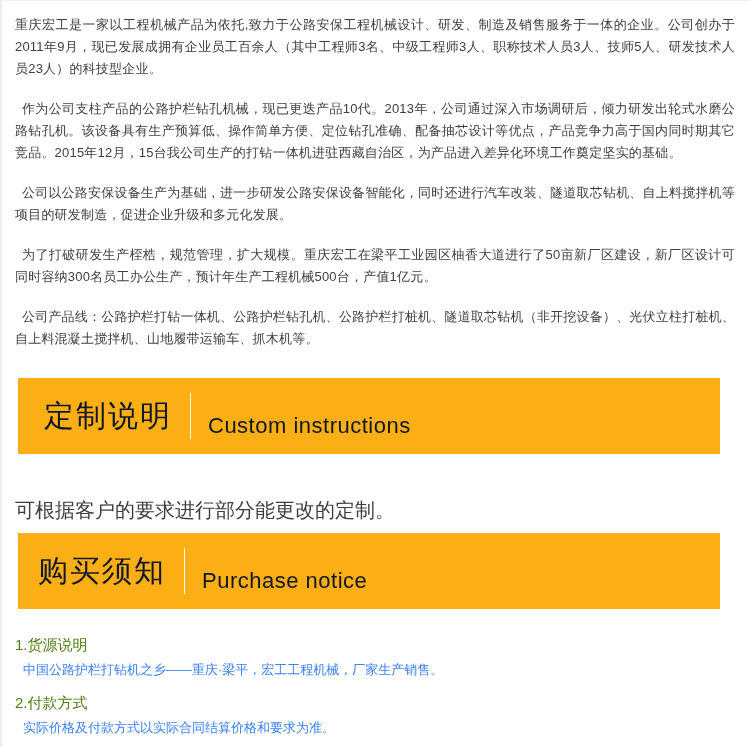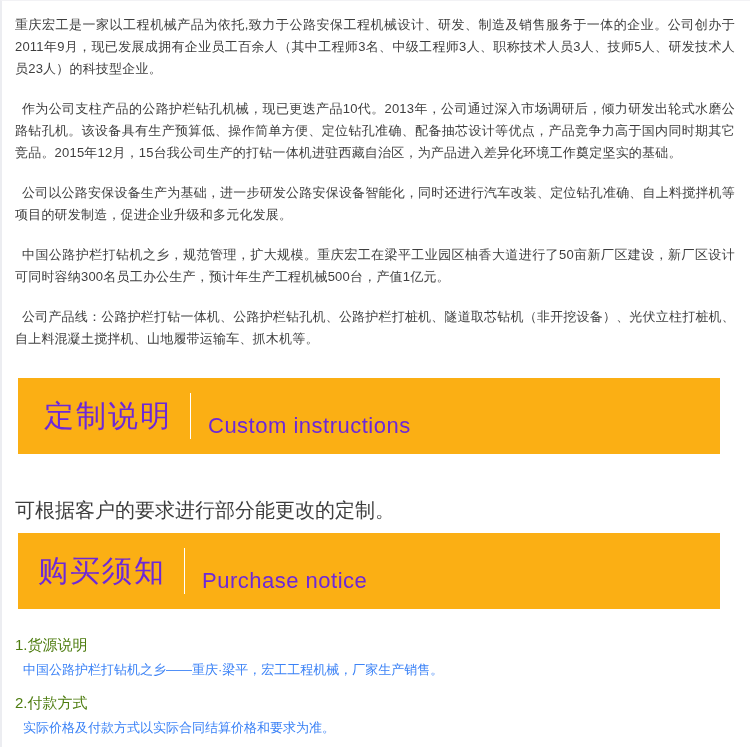--- a/index.html
+++ b/index.html
@@ -27,21 +27,21 @@
   .intro-p.indent { text-indent: 7px; margin-top: 18px; }
 
   .banner {
     margin-left: 16px;
     width: 702px;
     height: 76px;
     background: #fbaf14;
     display: flex;
     align-items: center;
     padding-left: 26px;
-    color: #6d28d9;
+    color: #0f172a;
   }
   .banner-1 { margin-top: 28px; }
   .banner-2 { margin-top: 12px; padding-left: 20px; }
   .banner-zh {
     font-size: 30px;
     letter-spacing: 2px;
     font-weight: 400;
   }
   .banner-divider {
     width: 1px;
@@ -80,22 +80,22 @@
   }
 </style>
 </head>
 <body>
 
 <div class="page">
 
   <div class="intro">
     <p class="intro-p">重庆宏工是一家以工程机械产品为依托,致力于公路安保工程机械设计、研发、制造及销售服务于一体的企业。公司创办于2011年9月，现已发展成拥有企业员工百余人（其中工程师3名、中级工程师3人、职称技术人员3人、技师5人、研发技术人员23人）的科技型企业。</p>
     <p class="intro-p indent">作为公司支柱产品的公路护栏钻孔机械，现已更迭产品10代。2013年，公司通过深入市场调研后，倾力研发出轮式水磨公路钻孔机。该设备具有生产预算低、操作简单方便、定位钻孔准确、配备抽芯设计等优点，产品竞争力高于国内同时期其它竞品。2015年12月，15台我公司生产的打钻一体机进驻西藏自治区，为产品进入差异化环境工作奠定坚实的基础。</p>
-    <p class="intro-p indent">公司以公路安保设备生产为基础，进一步研发公路安保设备智能化，同时还进行汽车改装、定位钻孔准确、自上料搅拌机等项目的研发制造，促进企业升级和多元化发展。</p>
-    <p class="intro-p indent">中国公路护栏打钻机之乡，规范管理，扩大规模。重庆宏工在梁平工业园区柚香大道进行了50亩新厂区建设，新厂区设计可同时容纳300名员工办公生产，预计年生产工程机械500台，产值1亿元。</p>
+    <p class="intro-p indent">公司以公路安保设备生产为基础，进一步研发公路安保设备智能化，同时还进行汽车改装、隧道取芯钻机、自上料搅拌机等项目的研发制造，促进企业升级和多元化发展。</p>
+    <p class="intro-p indent">为了打破研发生产桎梏，规范管理，扩大规模。重庆宏工在梁平工业园区柚香大道进行了50亩新厂区建设，新厂区设计可同时容纳300名员工办公生产，预计年生产工程机械500台，产值1亿元。</p>
     <p class="intro-p indent">公司产品线：公路护栏打钻一体机、公路护栏钻孔机、公路护栏打桩机、隧道取芯钻机（非开挖设备）、光伏立柱打桩机、自上料混凝土搅拌机、山地履带运输车、抓木机等。</p>
   </div>
 
   <div class="banner banner-1">
     <span class="banner-zh">定制说明</span>
     <span class="banner-divider"></span>
     <span class="banner-en">Custom instructions</span>
   </div>
 
   <p class="custom-body">可根据客户的要求进行部分能更改的定制。</p>

